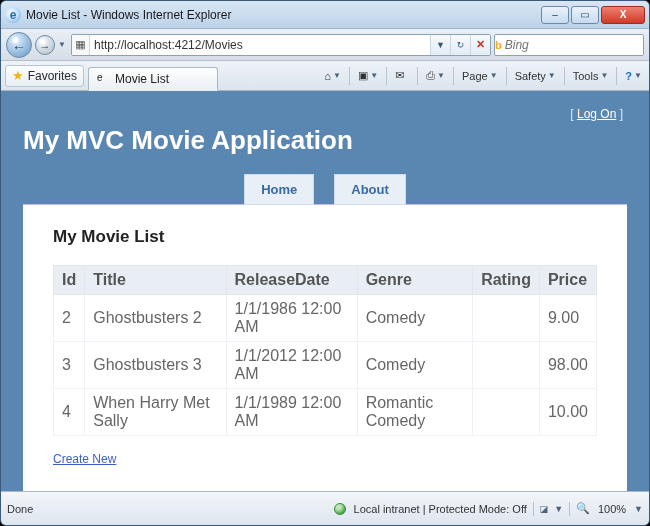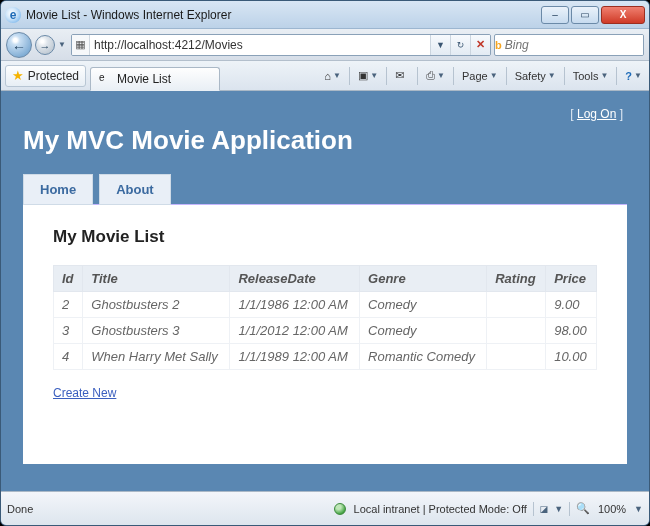--- a/index.html
+++ b/index.html
@@ -192,21 +192,21 @@
   }
   .logon a { color: #fff; text-decoration: underline; cursor:pointer;}
   .app h1 {
     margin: 4px 0 18px 0;
     font-family: Verdana, Arial, sans-serif;
     font-size: 26px;
     font-weight: bold;
     color: #fff;
   }
   .tabs {
-    display:flex; justify-content:flex-start; gap:6px;
+    display:flex; justify-content:center; gap:20px;
     margin-bottom: -1px;
   }
   .nav-tab {
     background: #e9eff7;
     border: 1px solid #cfdbe7;
     color: #3b6aa0;
     font-weight: bold;
     padding: 7px 16px;
     font-size: 13px;
     cursor:pointer;
@@ -219,23 +219,22 @@
     border-top: 1px solid #c4b5fd;
   }
   .content h2 {
     font-family: Verdana, Arial, sans-serif;
     font-size: 17px; font-weight: bold;
     margin: 0 0 18px 0;
   }
   table.movies {
     width: 100%;
     border-collapse: collapse;
-    font-size: 13px;
+    font-size: 16px;
     color: #555;
-    font-style: italic;
   }
   table.movies th {
     text-align: left;
     background: #e9eef4;
     color: #555;
     font-weight: bold;
     padding: 5px 8px;
     border: 1px solid #e2e7ee;
   }
   table.movies td {
@@ -310,21 +309,21 @@
     <div class="searchbox">
       <span class="bing">b</span>
       <input type="text" placeholder="Bing" style="">
 
     </div>
   </div>
 
   <div class="cmdrow">
     <div class="fav-btn">
       <span class="star">★</span>
-      <span>Protected</span>
+      <span>Favorites</span>
     </div>
     <div class="tab">
       <span class="ie-icon" style="width:14px;height:14px;font-size:10px">e</span>
       <span>Movie List</span>
     </div>
     <div class="spacer"></div>
     <div class="cmds">
       <div class="cmd">
           <span>⌂</span>
           <span class="dd">▼</span>

